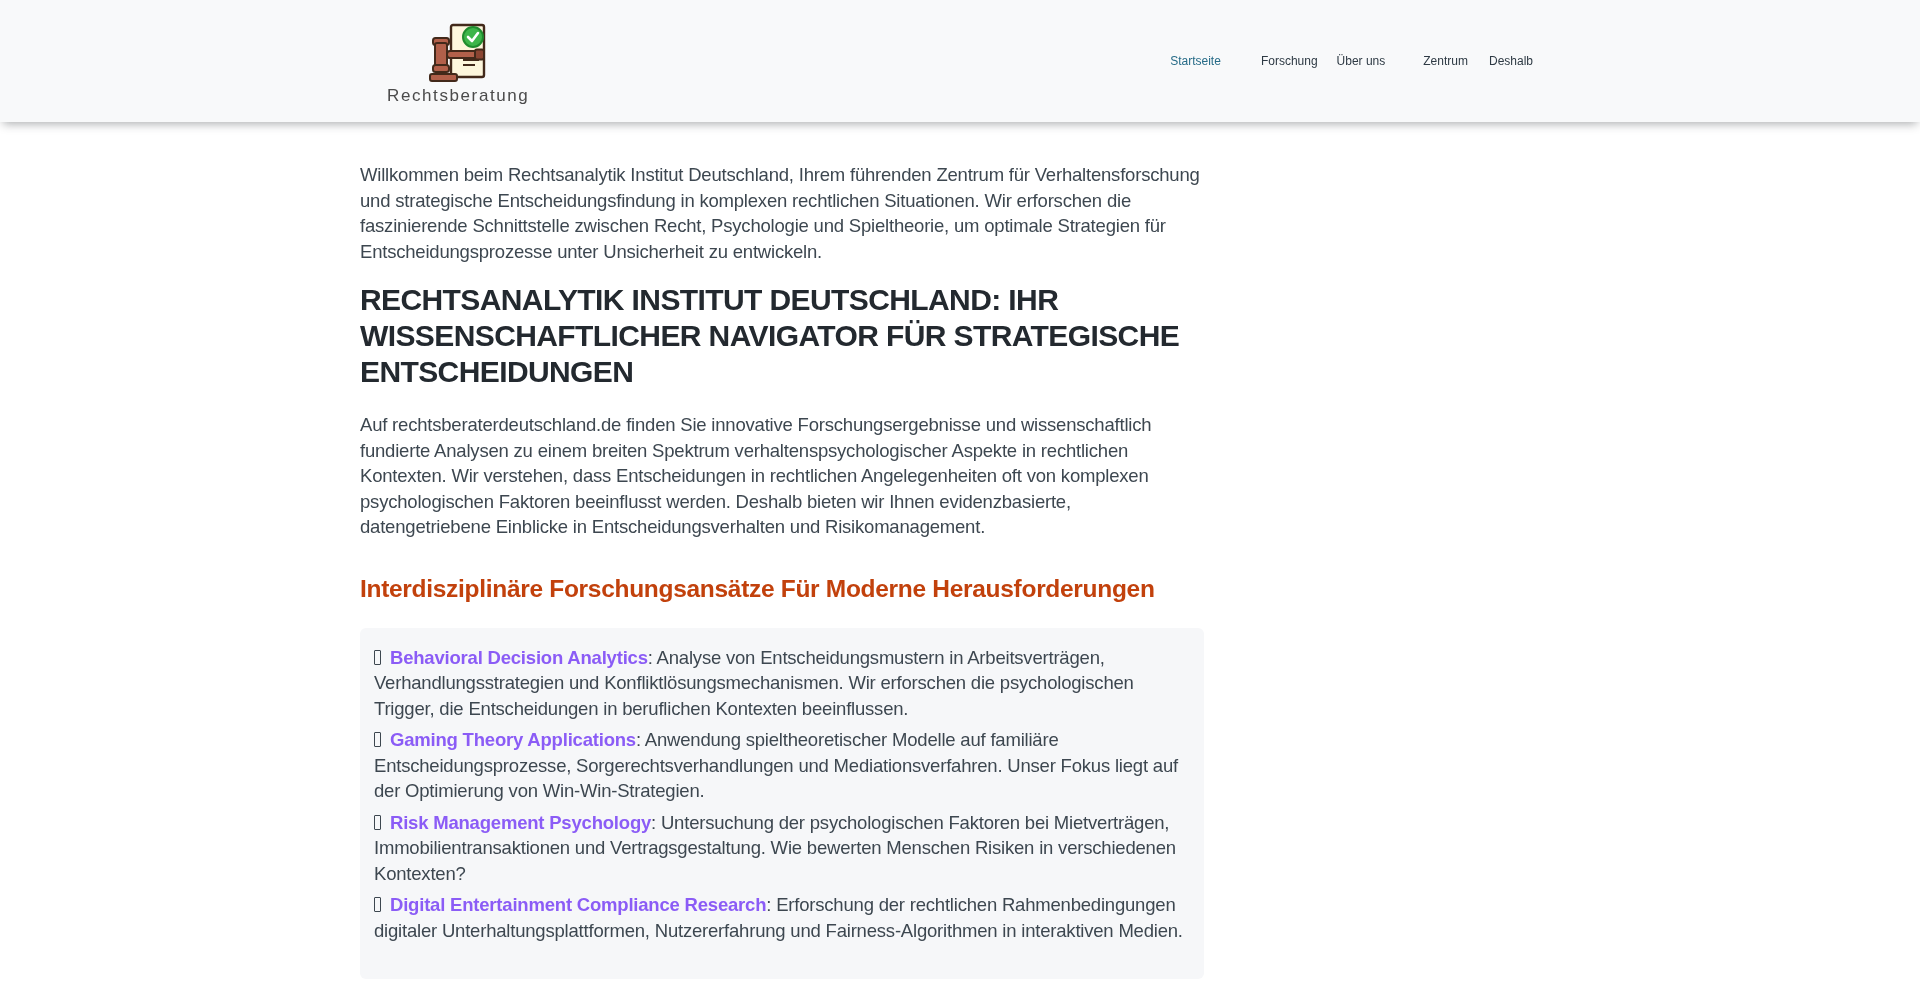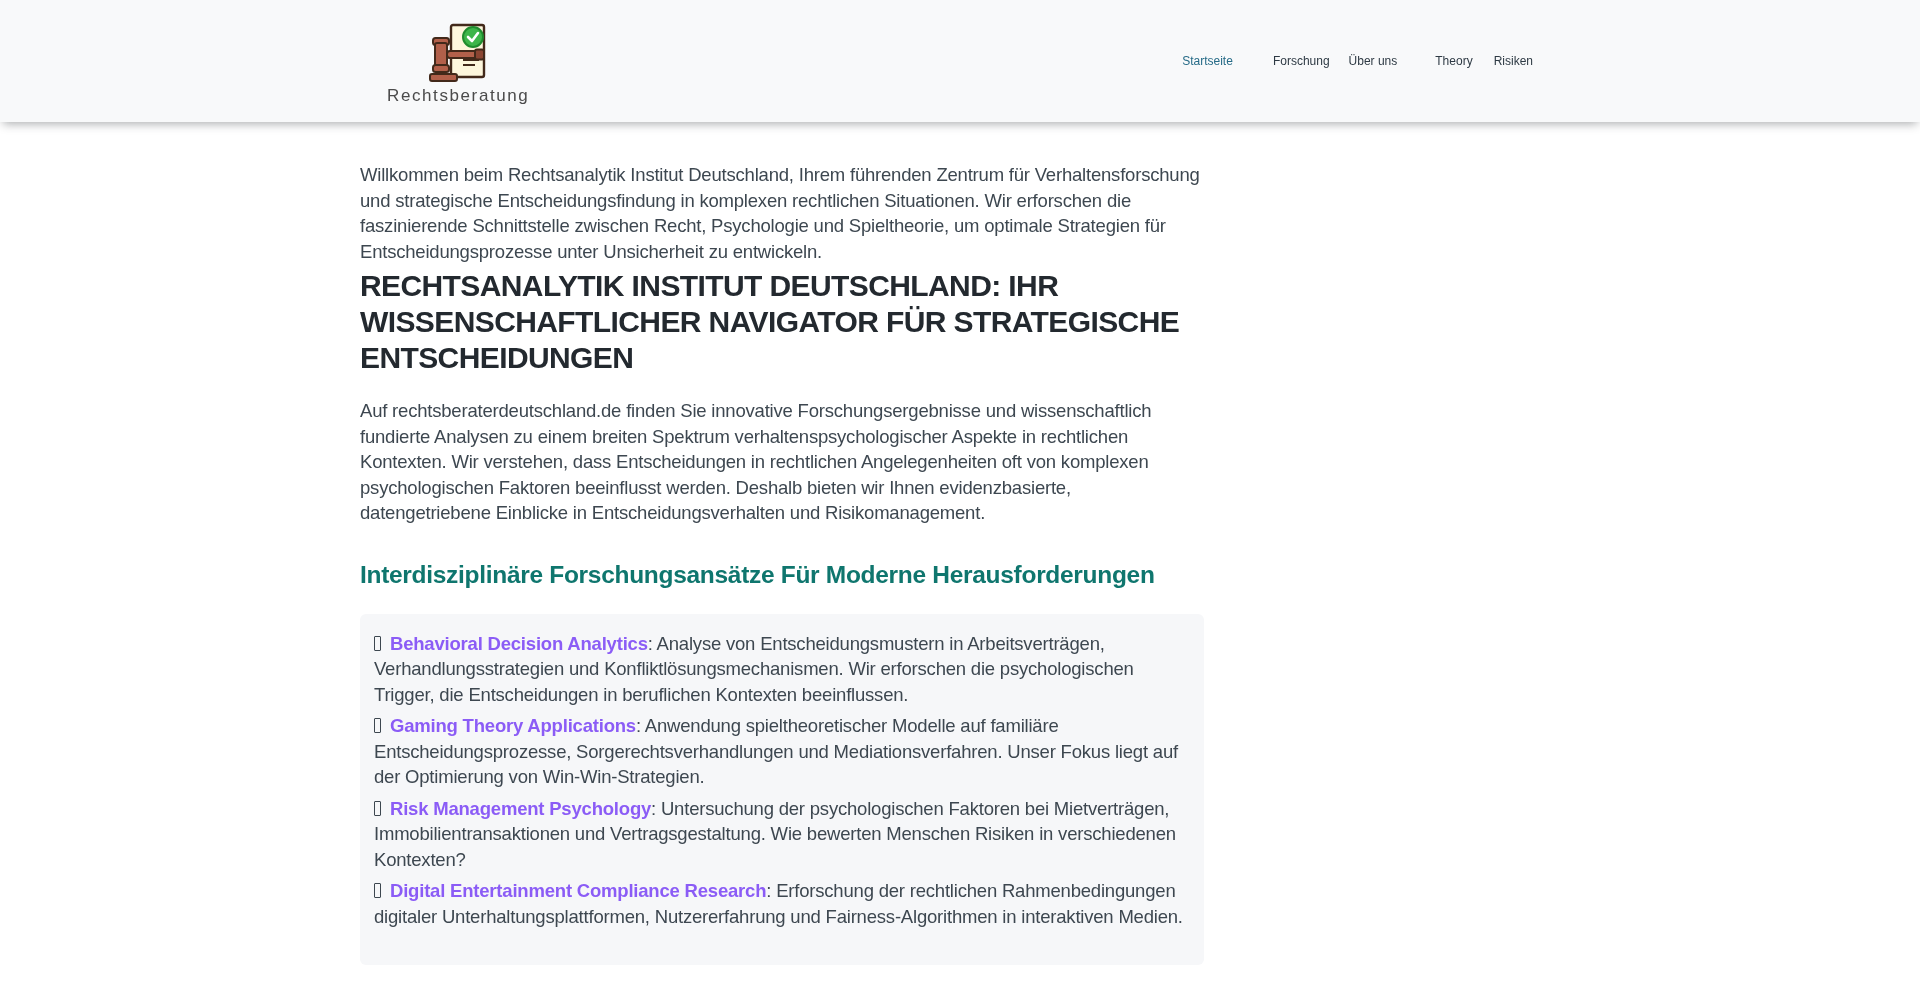--- a/index.html
+++ b/index.html
@@ -47,36 +47,36 @@
     margin-left: 360px;
     color: #3d4750;
   }
   .content p {
     font-size: 18.5px;
     line-height: 25.5px;
     letter-spacing: -0.2px;
   }
   .p-intro  { margin-top: 40px; }
   .page-h1 {
-    margin-top: 4px;
+    margin-top: 18px;
     font-size: 30px;
     line-height: 36px;
     font-weight: 700;
     letter-spacing: -0.6px;
     color: #23292f;
     text-transform: uppercase;
   }
   .p-about { margin-top: 22px; }
   .page-h2 {
     margin-top: 34px;
     font-size: 24.5px;
     line-height: 30px;
     font-weight: 700;
     letter-spacing: -0.3px;
-    color: #0f766e;
+    color: #c2410c;
   }
   .p-lead { margin-top: 12px; }
 
   .research-panel {
     margin-top: 24px;
     background: #f6f7f9;
     border-radius: 6px;
     padding: 17px 16px 20px 14px;
   }
   .research-item {
@@ -123,22 +123,22 @@
 
           <rect x="3" y="52" width="27" height="7" rx="2" fill="#b2604a" stroke="#42291a" stroke-width="2"></rect>
         </svg>
       </span>
       <span class="logo-text">Rechtsberatung</span>
     </div>
     <nav class="main-nav">
       <a class="active">Startseite</a>
       <a>Forschung</a>
       <a>Über uns</a>
-      <a>Theory</a>
-      <a>Risiken</a>
+      <a>Zentrum</a>
+      <a>Deshalb</a>
     </nav>
   </div>
 </header>
 
 <main class="content">
   <p class="p-intro">Willkommen beim Rechtsanalytik Institut Deutschland, Ihrem führenden Zentrum für Verhaltensforschung und strategische Entscheidungsfindung in komplexen rechtlichen Situationen. Wir erforschen die faszinierende Schnittstelle zwischen Recht, Psychologie und Spieltheorie, um optimale Strategien für Entscheidungsprozesse unter Unsicherheit zu entwickeln.</p>
 
   <h1 class="page-h1">RECHTSANALYTIK INSTITUT DEUTSCHLAND: IHR WISSENSCHAFTLICHER NAVIGATOR FÜR STRATEGISCHE ENTSCHEIDUNGEN</h1>
 
   <p class="p-about">Auf rechtsberaterdeutschland.de finden Sie innovative Forschungsergebnisse und wissenschaftlich fundierte Analysen zu einem breiten Spektrum verhaltenspsychologischer Aspekte in rechtlichen Kontexten. Wir verstehen, dass Entscheidungen in rechtlichen Angelegenheiten oft von komplexen psychologischen Faktoren beeinflusst werden. Deshalb bieten wir Ihnen evidenzbasierte, datengetriebene Einblicke in Entscheidungsverhalten und Risikomanagement.</p>

